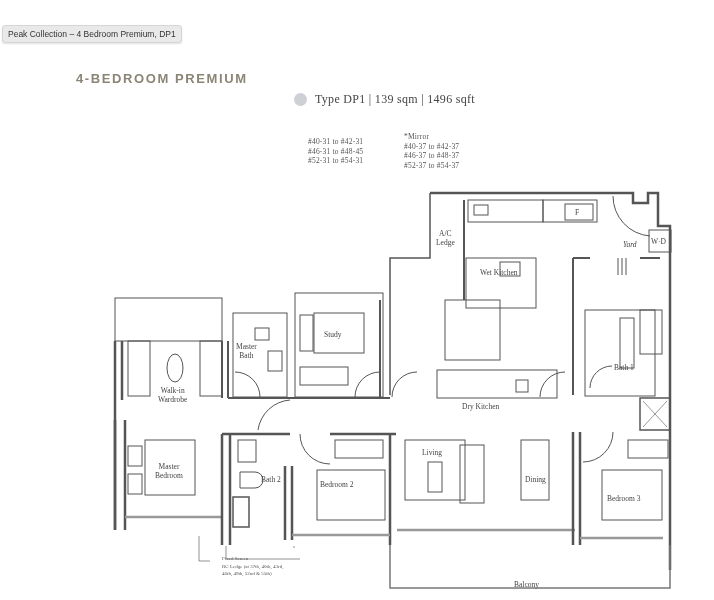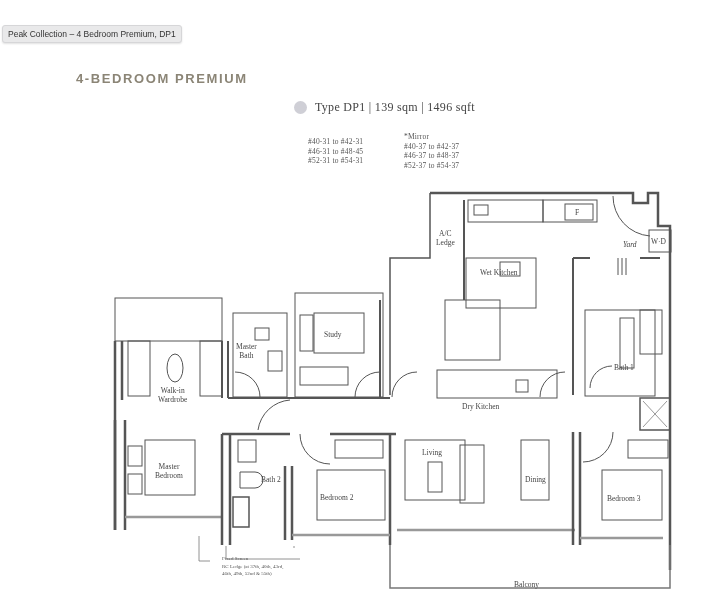--- a/index.html
+++ b/index.html
@@ -14,21 +14,21 @@
     padding:0 5px; font-family:"Liberation Sans", sans-serif; font-size:8.5px;
     color:#333; background:#e9e9ea; border:1px solid #d6d6d8; border-radius:3px;
     box-shadow:0 1px 2px rgba(0,0,0,0.12); white-space:nowrap;margin-top:13px;
   }
   .title {
     position:absolute; left:0; width:714px; top:71px; text-align:left;
     font-family:"Liberation Sans", sans-serif; font-weight:bold;
     font-size:13px; letter-spacing:1.6px; color:#8b8576; padding-left:76px; box-sizing:border-box;
   }
   .typeline {
-    position:absolute; left:294px; top:99px; height:16px; display:flex; align-items:center;
+    position:absolute; left:294px; top:91px; height:16px; display:flex; align-items:center;
     font-size:12px; color:#444; letter-spacing:0.3px;
   }
   .dot {
     width:13px; height:13px; border-radius:50%; background:#cfcfd6; margin-right:8px;
   }
   .units {
     position:absolute; top:124px; font-size:7.5px; color:#555; line-height:9.5px; letter-spacing:0.2px;
   }
   .units.left { left:308px; top:137px; }
   .units.right { left:404px;margin-top:8px; }
@@ -159,21 +159,21 @@
 <div class="lbl" style="left:575px;top:208px;">F</div>
 <div class="lbl" style="left:623px;top:240px;font-style:italic;">Yard</div>
 <div class="lbl" style="left:651px;top:237px;">W·D</div>
 <div class="lbl" style="left:236px;top:342px;">Master<br>Bath</div>
 <div class="lbl" style="left:158px;top:386px;">Walk-in<br>Wardrobe</div>
 <div class="lbl" style="left:324px;top:330px;">Study</div>
 <div class="lbl" style="left:462px;top:402px;">Dry Kitchen</div>
 <div class="lbl" style="left:614px;top:363px;">Bath 1</div>
 <div class="lbl" style="left:155px;top:462px;">Master<br>Bedroom</div>
 <div class="lbl" style="left:261px;top:475px;">Bath 2</div>
-<div class="lbl" style="left:320px;top:493px;">Bedroom 2</div>
+<div class="lbl" style="left:320px;top:480px;">Bedroom 2</div>
 <div class="lbl" style="left:422px;top:448px;">Living</div>
 <div class="lbl" style="left:525px;top:475px;">Dining</div>
 <div class="lbl" style="left:607px;top:494px;">Bedroom 3</div>
 <div class="lbl" style="left:514px;top:580px;">Balcony</div>
 
 <div class="lbl small" style="left:222px;top:556px;">Fixed Screen</div>
 <div class="lbl small" style="left:222px;top:564px;">RC Ledge (at 37th, 40th, 43rd,</div>
 <div class="lbl small" style="left:222px;top:571px;">46th, 49th, 52nd &amp; 55th)</div>
 
 </body></html>

